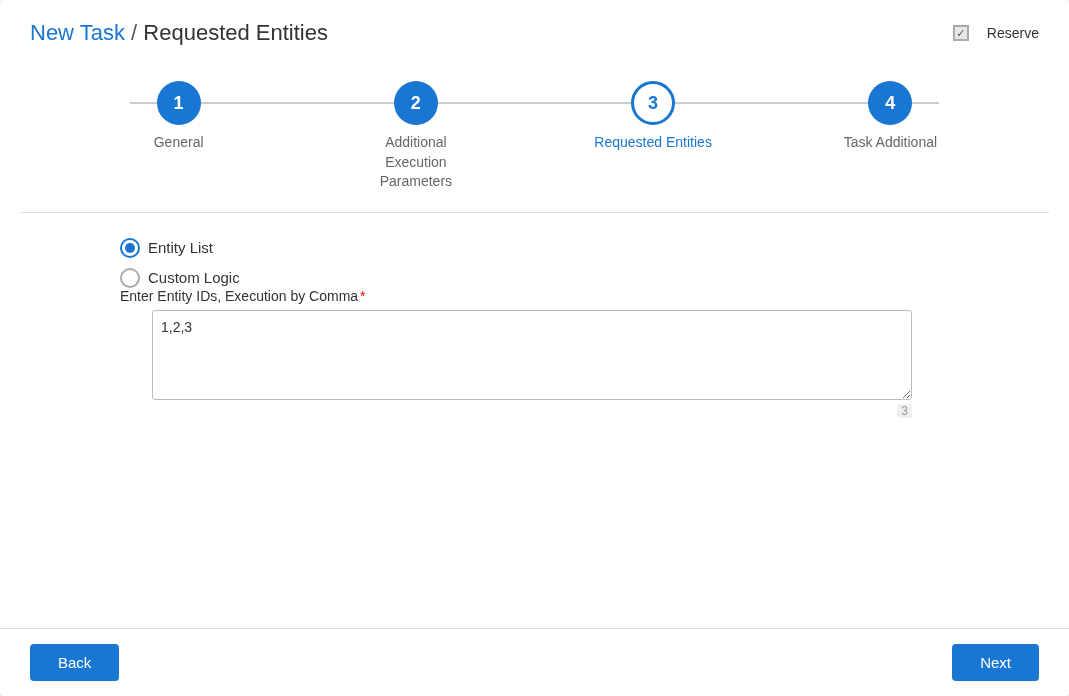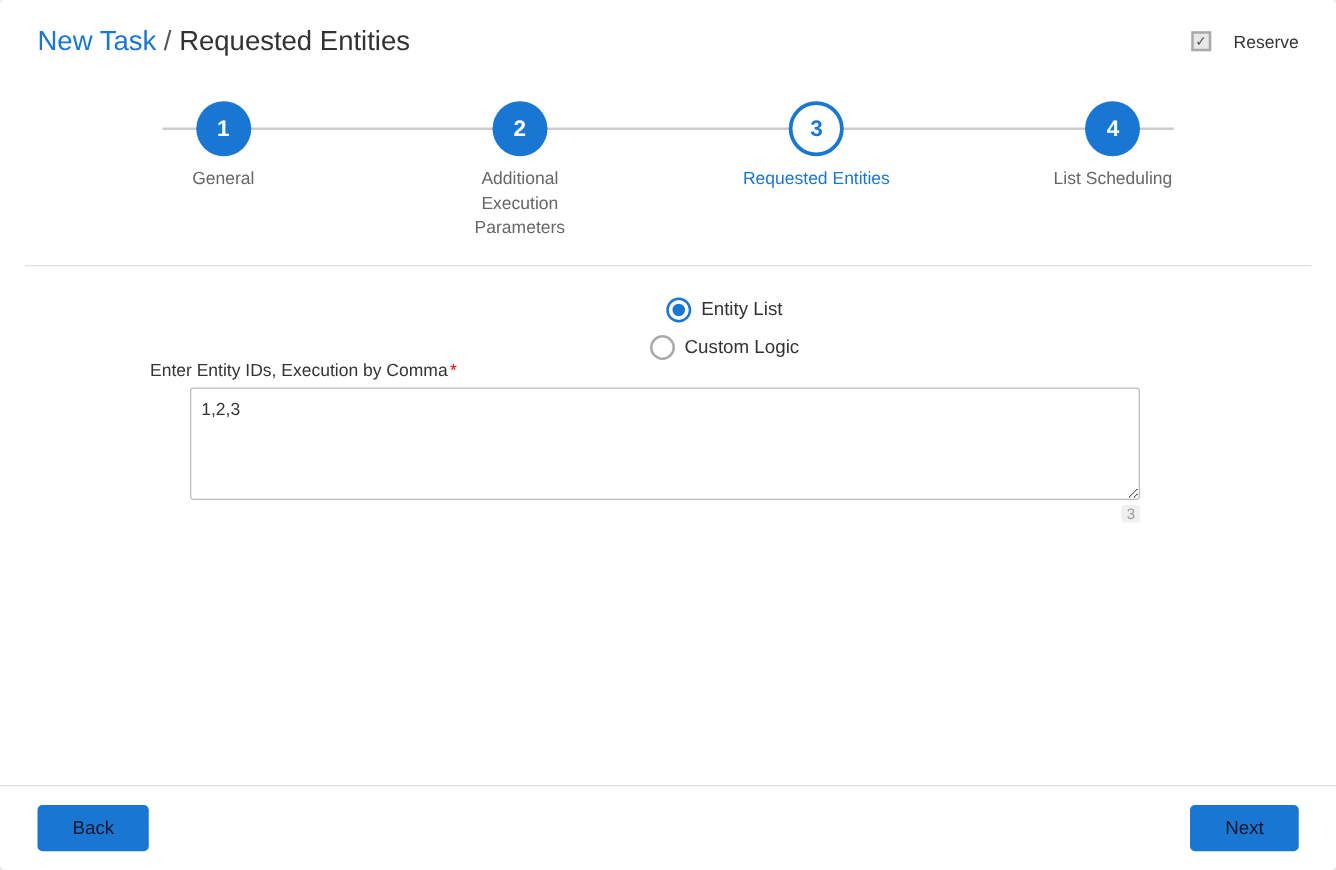--- a/index.html
+++ b/index.html
@@ -1,15 +1,15 @@
 <!DOCTYPE html>
 <html><head>
   <meta charset="utf-8">
   <style>
-    * { box-sizing: border-box; margin: 0; padding: 0; justify-content: center; }
+    * { box-sizing: border-box; margin: 0; padding: 0; }
     body {
       font-family: Arial, sans-serif;
       background: #f5f5f5;
       display: flex;
       justify-content: center;
       align-items: center;
       min-height: 100vh;
     }
     .window {
       width: 1069px;
@@ -223,21 +223,21 @@
     .btn {
       padding: 10px 28px;
       border: none;
       border-radius: 4px;
       font-size: 15px;
       cursor: pointer;
       font-family: Arial, sans-serif;
     }
     .btn-primary {
       background: #1976d2;
-      color: #0f172a;
+      color: #ffffff;
     }
   </style>
 </head>
 <body>
 
 <div class="window">
 
   <div class="header">
     <div class="header-title">
       <span class="new-task-link">New Task</span><span class="separator"> / </span><span class="page-name">Requested Entities</span>
@@ -261,21 +261,21 @@
       <div class="step-label">Additional Execution Parameters</div>
     </div>
 
     <div class="step">
       <div class="step-circle outlined">3</div>
       <div class="step-label active">Requested Entities</div>
     </div>
 
     <div class="step">
       <div class="step-circle filled">4</div>
-      <div class="step-label">List Scheduling</div>
+      <div class="step-label">Task Additional</div>
     </div>
   </div>
 
   <hr class="divider">
 
   <div class="content">
     <div class="radio-group">
       <label class="radio-item">
         <div class="radio-circle selected"></div>
         <span>Entity List</span>

